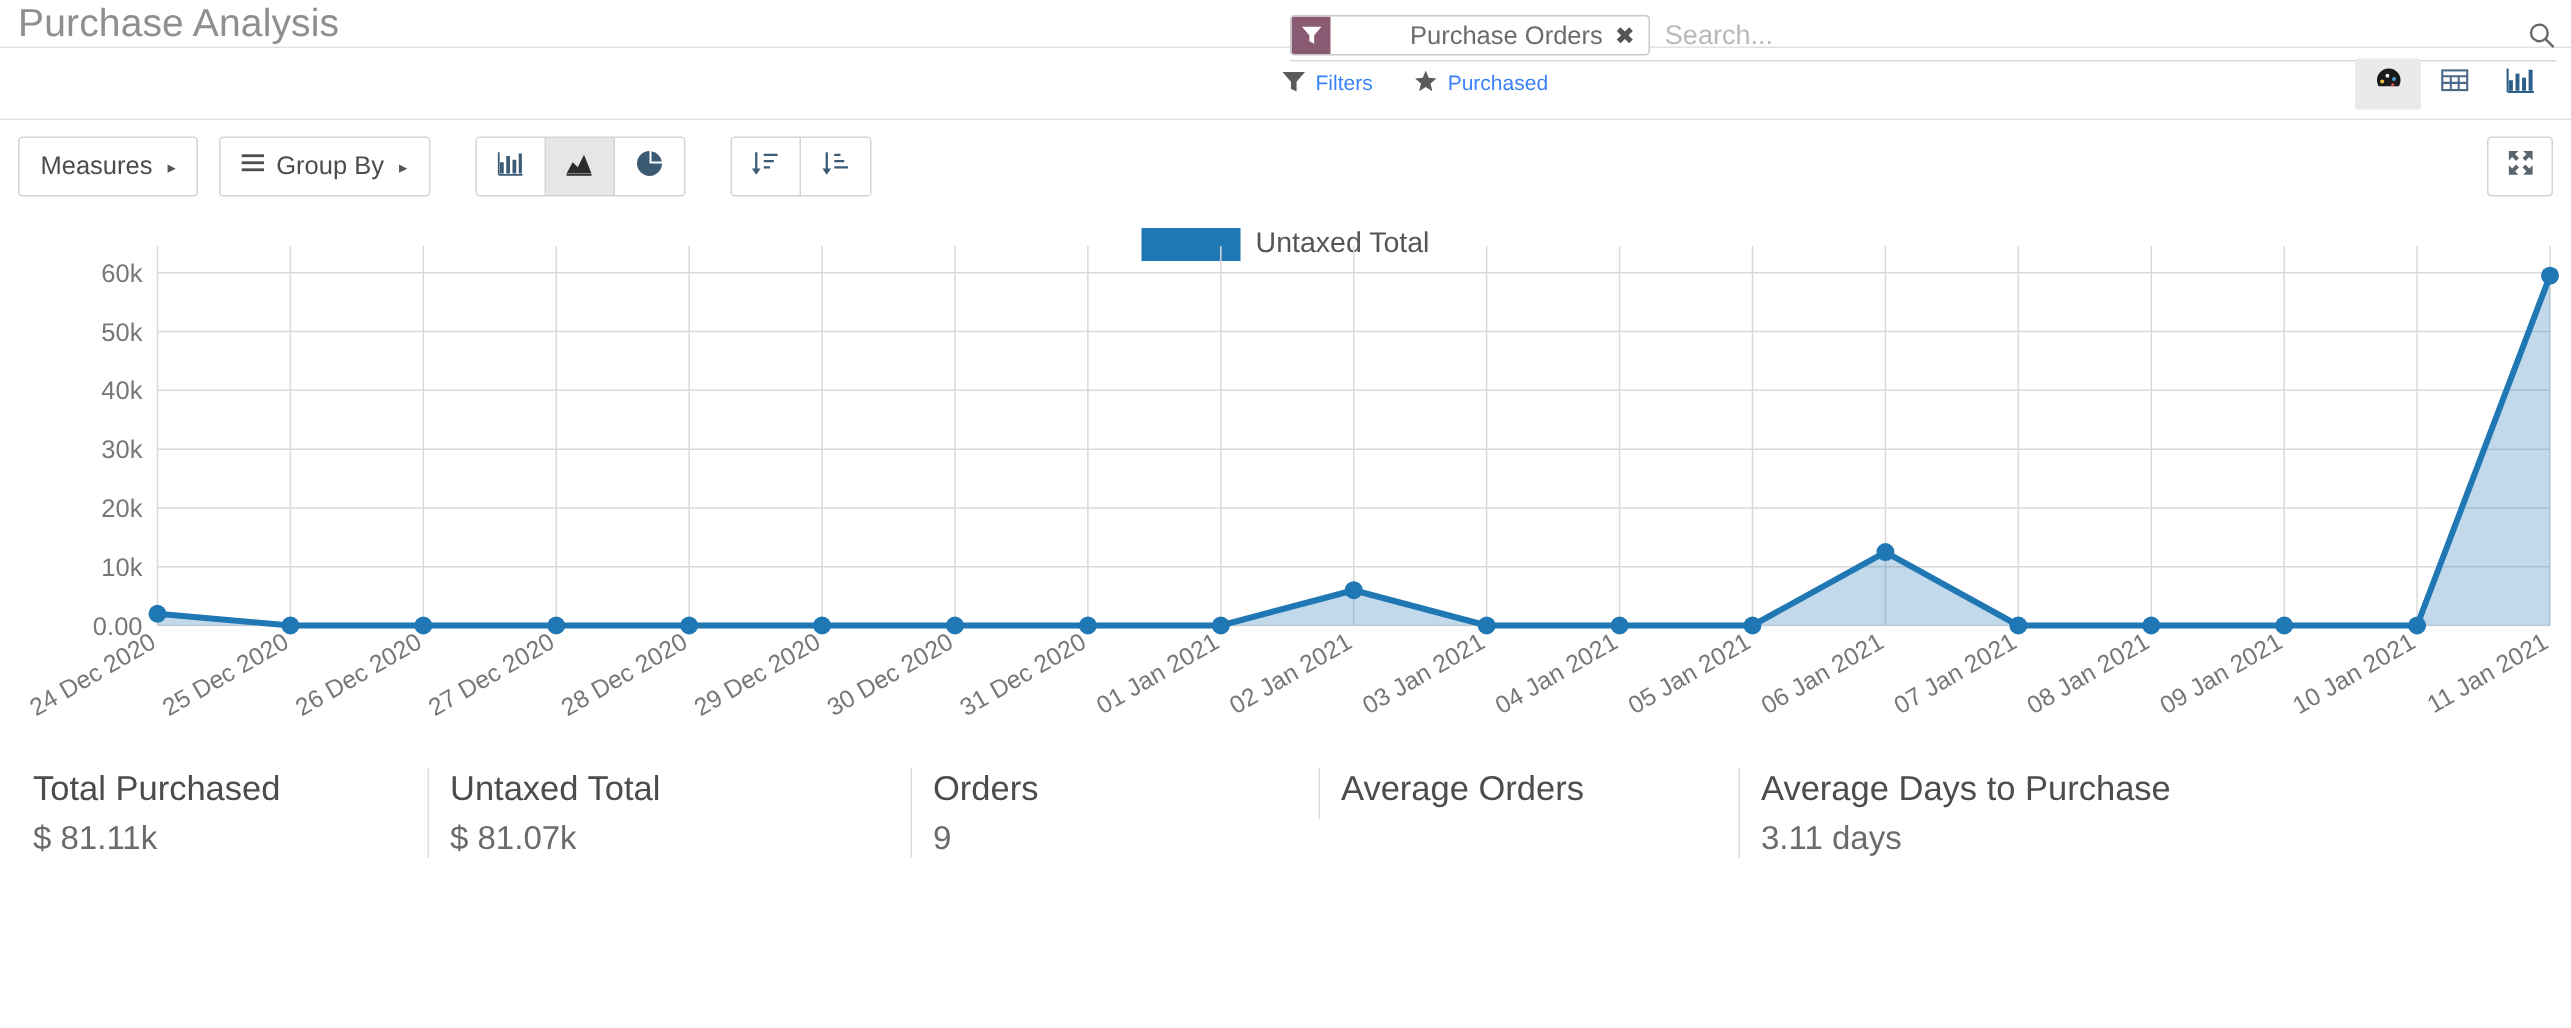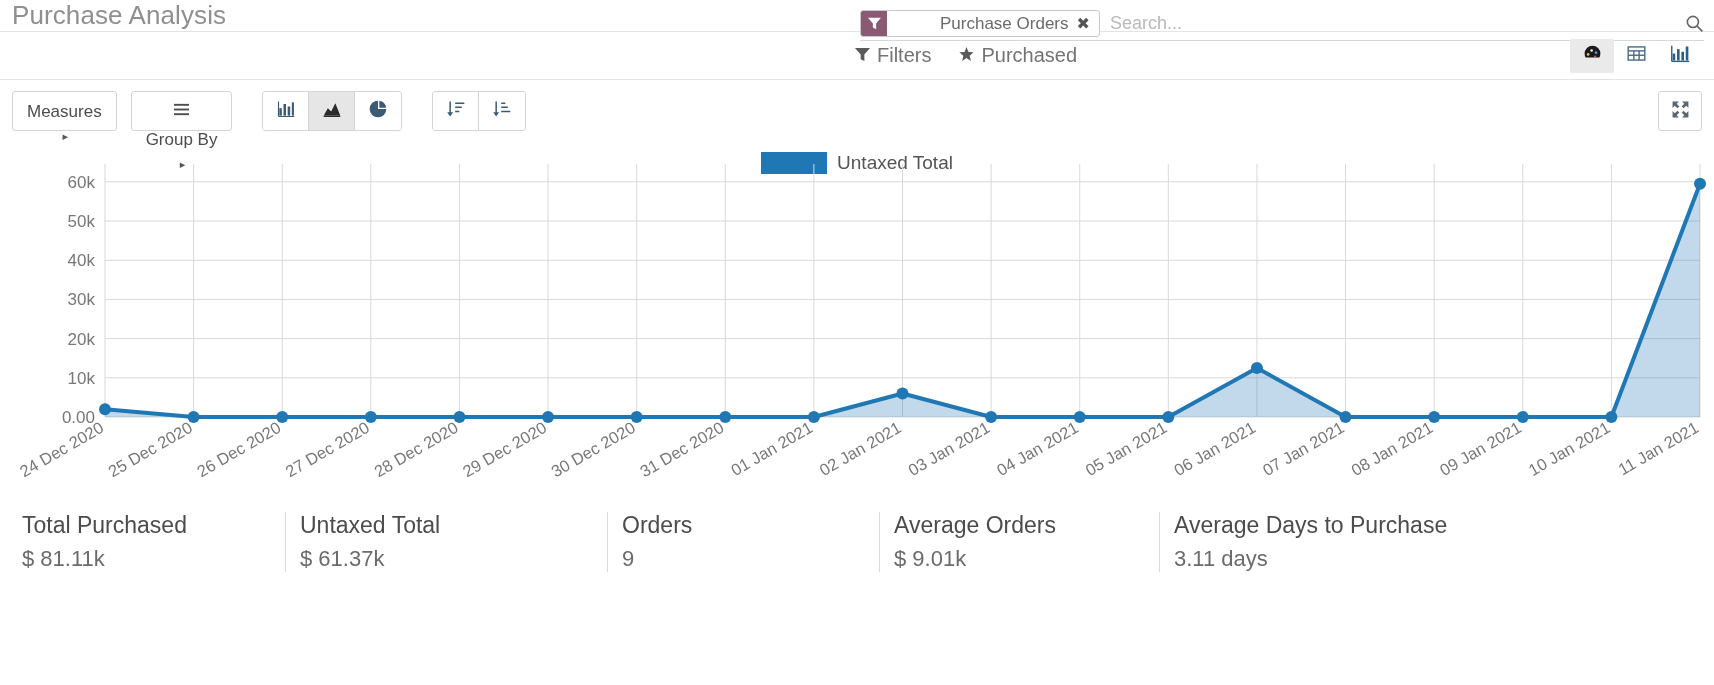--- a/index.html
+++ b/index.html
@@ -103,22 +103,22 @@
     position: absolute;
     left: 855px;
     display: flex;
     align-items: center;
     gap: 28px;
   }
   .dropdown-link {
     display: flex;
     align-items: flex-start;
     gap: 7px;
-    font-size: 20px;
-    color: #737373;
+    font-size: 14px;
+    color: #3b82f6;
     cursor: pointer;
   }
   .dropdown-link svg { width: 15px; height: 15px; fill: #5a5a5a; }
   .viewswitch {
     position: absolute;
     right: 12px;
     display: flex;
     align-items: center;
   }
   .vbtn {
@@ -140,27 +140,26 @@
     gap: 0;
   }
   .btn {
     height: 40px;
     border: 1px solid #d4d4d4;
     background: #fff;
     border-radius: 3px;
     display: flex;
     align-items: center;
     gap: 8px;
-    padding: 10px 14px;
+    padding: 0 14px;
     font-size: 17px;
     color: #4c4c4c;
     cursor: pointer;
     font-family: "Liberation Sans", sans-serif;
     white-space: nowrap;
-    flex-direction: column;
   }
   .btn .caret { font-size: 11px; color: #555; margin-left: 2px; }
   .btn svg { width: 15px; height: 15px; fill: #4c4c4c; }
   .spacer-sm { width: 14px; }
   .spacer-md { width: 30px; }
   .btngroup {
     display: flex;
     height: 40px;
     border: 1px solid #d4d4d4;
     border-radius: 3px;
@@ -488,27 +487,26 @@
     </svg>
 </div>
 
 <div class="kpis" id="kpiRow">
     <div class="kpi" style="width: 285px;">
       <div class="kpi-label">Total Purchased</div>
       <div class="kpi-value">$ 81.11k</div>
     </div>
     <div class="kpi" style="width: 278px;">
       <div class="kpi-label">Untaxed Total</div>
-      <div class="kpi-value">$ 61.37k</div>
+      <div class="kpi-value">$ 81.07k</div>
     </div>
     <div class="kpi" style="width: 272px; margin-left: 44px;">
       <div class="kpi-label">Orders</div>
       <div class="kpi-value">9</div>
     </div>
     <div class="kpi" style="width: 280px;">
       <div class="kpi-label">Average Orders</div>
-      <div class="kpi-value">$ 9.01k</div>
     </div>
     <div class="kpi" style="width: 400px;">
       <div class="kpi-label">Average Days to Purchase</div>
       <div class="kpi-value">3.11 days</div>
     </div>
   </div>
 
 </body></html>

